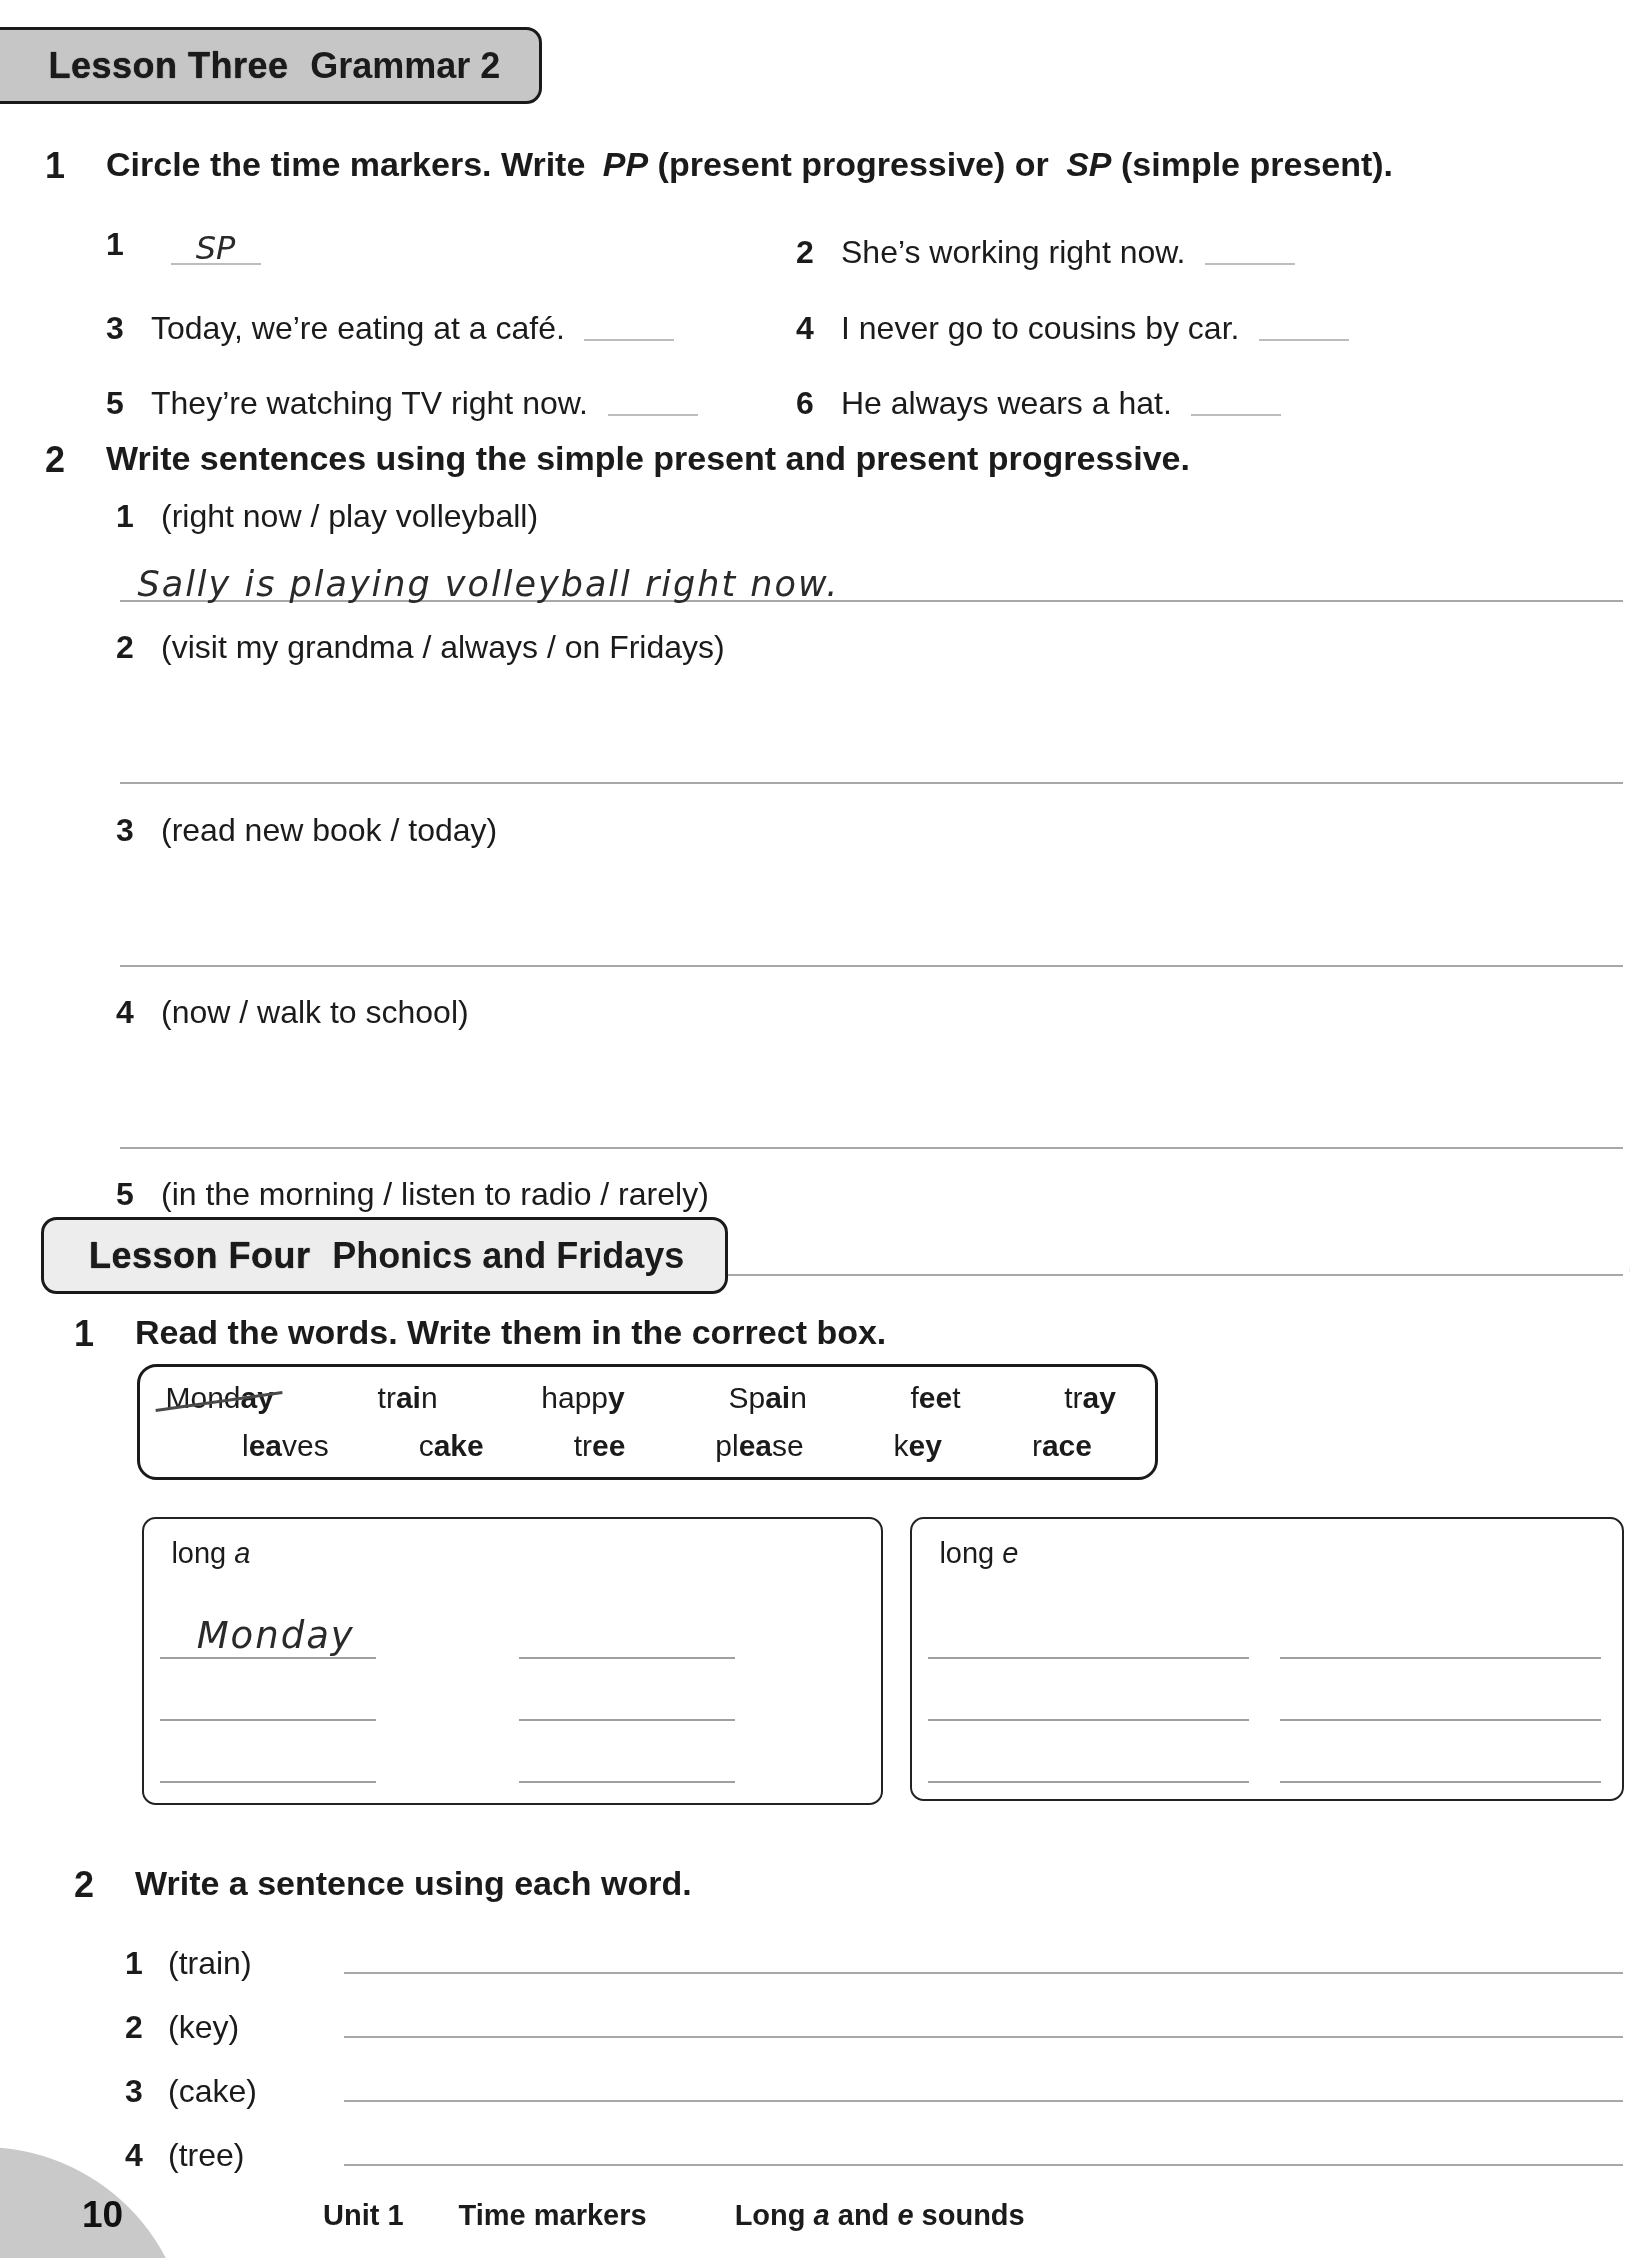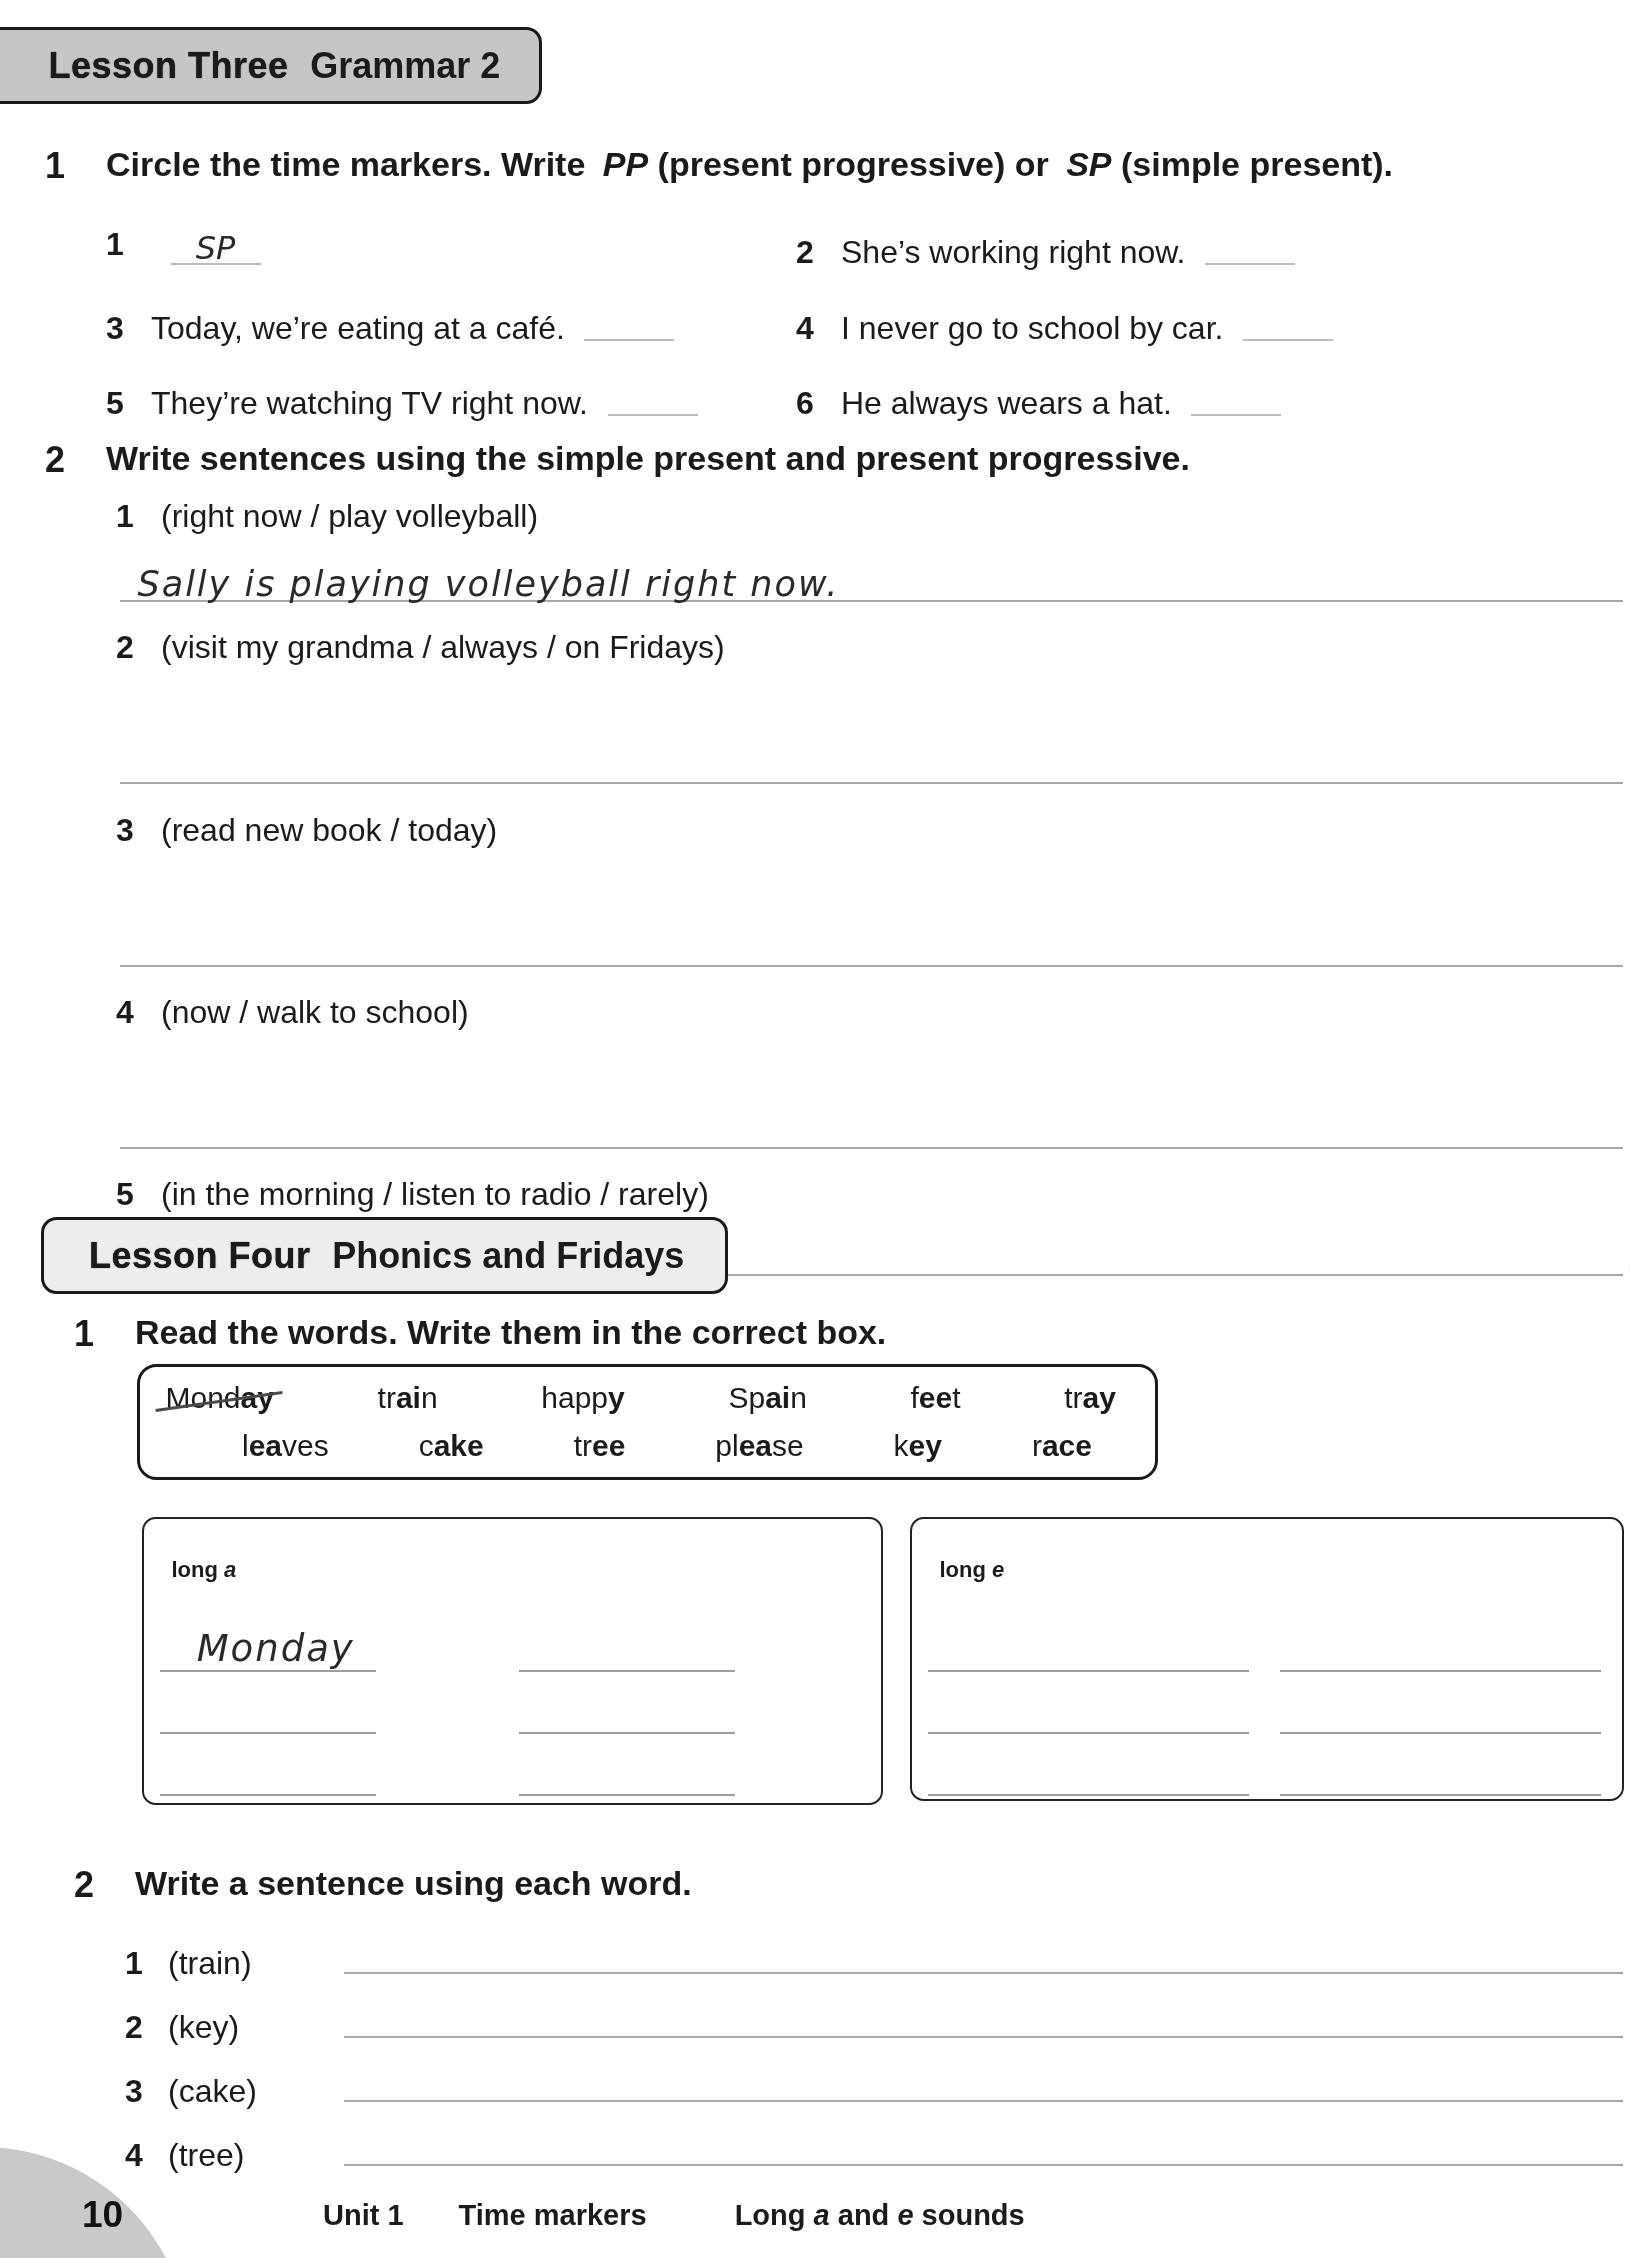--- a/index.html
+++ b/index.html
@@ -62,21 +62,21 @@
   .word-row.r0{padding:0 39px 0 25.5px;}
   .word-row.r1{padding:0 63px 0 102px;}
   .word{position:relative;white-space:nowrap;}
   .word b{font-weight:bold;}
   .struck::after{
     content:"";position:absolute;left:-10%;width:118%;top:56%;
     border-top:3.4px solid #4a4a4a;transform:rotate(-8deg);
   }
   
   .phon-box{position:absolute;border:2.9px solid #222;border-radius:13.7px;}
-  .phon-label{font-size:22px;font-weight:bold;padding:17.6px 0 0 27.4px;display:block;margin-top:20px;}
+  .phon-label{font-size:29px;font-weight:normal;padding:17.6px 0 0 27.4px;display:block;}
   .box-lines{
     display:grid;grid-auto-flow:column;grid-template-rows:repeat(3,62px);
     grid-template-columns:1fr 1fr;margin-top:27.4px;padding:0 33px 0 15.7px;column-gap:31px;
   }
   .w-line{position:relative;border-bottom:2px solid #9f9f9f;align-self:end;}
   .box-a .w-line{width:216px;}
   .box-e .w-line{width:321px;justify-self:end;}
   .w-line .handwriting{
     position:absolute;left:37px;bottom:0;font-size:37px;letter-spacing:2px;white-space:nowrap;
   }
@@ -133,21 +133,21 @@
   <div class="g1-item">
     <span class="item-num">3</span>
     <span><span>Today, we’re eating at a café.</span></span>
     <span class="short-line">
           <span class="handwriting hw-short"></span>
         </span>
   </div>
 
   <div class="g1-item">
     <span class="item-num">4</span>
-    <span><span>I never go to school by car.</span></span>
+    <span><span>I never go to cousins by car.</span></span>
     <span class="short-line">
           <span class="handwriting hw-short"></span>
         </span>
   </div>
 
   <div class="g1-item">
     <span class="item-num">5</span>
     <span><span>They’re watching TV right now.</span></span>
     <span class="short-line">
           <span class="handwriting hw-short"></span>

